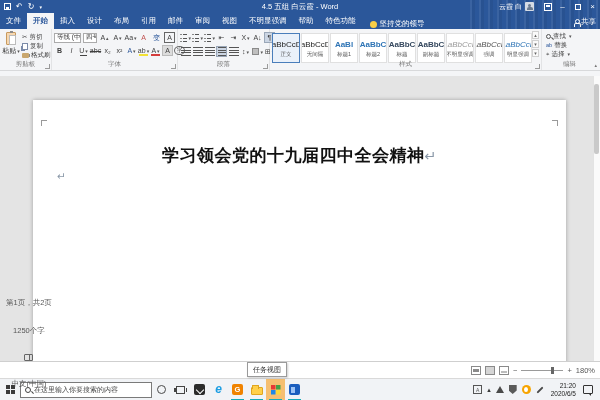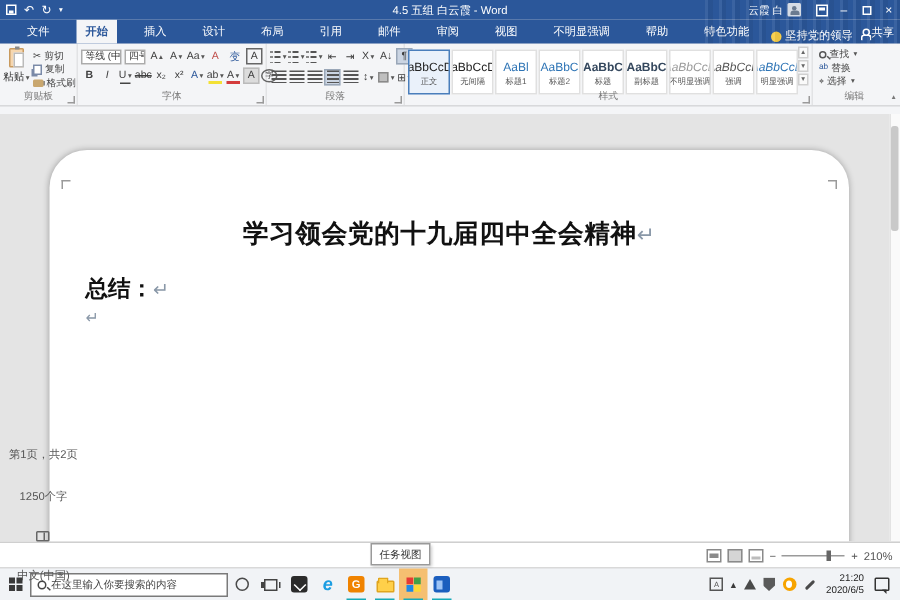--- a/index.html
+++ b/index.html
@@ -21,21 +21,21 @@
   .avatar::before { content:""; position:absolute; left:3px; top:1.5px; width:3px; height:3px; border-radius:50%; background:#6b7b90; }
   .avatar::after { content:""; position:absolute; left:1.5px; top:5px; width:6px; height:3px; border-radius:2px 2px 0 0; background:#6b7b90; }
   .winbtn { width:15px; height:13px; display:flex; align-items:center; justify-content:center; font-size:8px; color:#fff; }
   .ribopt { width:8px; height:8px; border:1px solid #fff; position:relative; }
   .ribopt::after { content:""; position:absolute; left:1px; top:1px; width:4px; height:2px; background:#fff; }
   .maxbox { width:6px; height:6px; border:1px solid #fff; }
 
   
   .tabsrow { position:absolute; left:0; top:13px; width:600px; height:16px; background:#2B579A; display:flex; align-items:flex-end; z-index:29; }
   .tabs { display:flex; height:16px; align-items:stretch; }
-  .tab { color:#fff; font-size:7.5px; padding:0 6px; display:flex; align-items:center; white-space:nowrap;margin-left:12px; }
+  .tab { color:#fff; font-size:7.5px; padding:0 6px; display:flex; align-items:center; white-space:nowrap; }
   .tab:nth-child(2) { background:#F4F5F7; color:#2B579A; font-weight:bold; }
   .tellme { display:flex; align-items:center; gap:3px; color:#fff; font-size:7.5px; margin-left:8px; white-space:nowrap; }
   .bulb { width:7px; height:7px; border-radius:50%; background:#F8CE46; position:relative; }
   .share { position:absolute; right:4px; bottom:2px; display:flex; align-items:center; gap:2px; color:#fff; font-size:7.5px; }
   .person { width:6px; height:6px; position:relative; }
   .person::before { content:""; position:absolute; left:2px; top:0; width:3px; height:3px; border-radius:50%; border:1px solid #fff; }
   .person::after { content:""; position:absolute; left:0.5px; top:3.5px; width:5px; height:3px; border-radius:2px 2px 0 0; border:1px solid #fff; border-bottom:none; }
 
   
   .ribbon { position:absolute; left:0; top:29px; width:600px; height:42px; background:#F4F5F7; border-bottom:1px solid #D8D9DB; display:flex; z-index:28; }
@@ -85,39 +85,39 @@
   .pressed { background:#CBD5E3; border:1px solid #9AA7B8; }
   .pbtn { padding:0.5px; }
 
   
   .g-styles { width:272px; }
   .stylegal { display:flex; gap:1px; padding:2px 1px 0 2px; }
   .stylecell { width:28px; height:30px; background:#fff; border:1px solid #E0E0E0; display:flex; flex-direction:column; align-items:center; justify-content:center; overflow:hidden; }
   .stylecell .sp { font-size:8px; color:#222; line-height:12px; white-space:nowrap; }
   .stylecell .sn { font-size:5.5px; color:#555; white-space:nowrap; }
   .stylecell:nth-child(1) { border:1px solid #4A7EBB; background:#EAF1FA; }
-  .stylecell:nth-child(3) .sp, .stylecell:nth-child(4) .sp { color:#2E74B5; font-weight:normal; }
+  .stylecell:nth-child(3) .sp, .stylecell:nth-child(4) .sp { color:#2E74B5; font-weight:bold; }
   .stylecell:nth-child(5) .sp, .stylecell:nth-child(6) .sp { color:#35485E; font-weight:bold; }
   .stylecell:nth-child(7) .sp { color:#9a9a9a; font-style:italic; }
   .stylecell:nth-child(8) .sp { color:#555; font-style:italic; }
   .stylecell:nth-child(9) .sp { color:#2E74B5; font-style:italic; }
   .stylescroll { position:absolute; right:2px; top:2px; width:7px; display:flex; flex-direction:column; gap:1px; align-items:center; font-size:5px; color:#666; }
   .stylescroll span { width:7px; height:8px; border:1px solid #d0d0d0; background:#fafafa; display:flex; align-items:center; justify-content:center; }
 
   
   .g-edit { width:55px; border-right:none; }
   .erow { display:flex; align-items:center; gap:2px; font-size:6.5px; color:#444; padding:1px 0 0 4px; height:9px; }
   .mag { width:5px; height:5px; border:1px solid #555; border-radius:50%; position:relative; }
   .mag::after { content:""; position:absolute; left:3.5px; top:3.5px; width:3px; height:1px; background:#555; transform:rotate(45deg); }
   .collapse { position:absolute; right:3px; bottom:2px; font-size:5px; color:#777; }
 
   
   .strip { position:absolute; left:0; top:71px; width:600px; height:5px; background:#F4F5F7; z-index:27; }
   .docarea { position:absolute; left:0; top:76px; width:600px; height:285px; background:#E4E4E4; overflow:hidden; }
-  .page { position:absolute; left:33px; top:24px; width:533px; height:300px; background:#fff; box-shadow:0 0 4px rgba(0,0,0,.3);border-radius:25px; }
+  .page { position:absolute; left:33px; top:24px; width:533px; height:300px; background:#fff; box-shadow:0 0 4px rgba(0,0,0,.3); }
   .cropTL { position:absolute; left:8px; top:20px; width:6px; height:6px; border-left:1px solid #9a9a9a; border-top:1px solid #9a9a9a; }
   .cropTR { position:absolute; right:8px; top:20px; width:6px; height:6px; border-right:1px solid #9a9a9a; border-top:1px solid #9a9a9a; }
   .dtitle { margin-top:44px; text-align:center; font-size:17px; font-weight:bold; color:#111; letter-spacing:0.5px; }
   .dheading { margin:16px 26px 0 24px; font-size:15px; font-weight:bold; color:#111; }
   .dbody { margin:13px 24px 0 24px; font-size:12.5px; line-height:19.5px; color:#1a1a1a; text-align:justify; }
   .mark { color:#8a98a8; font-weight:normal; font-size:0.85em; }
   .emptyline { margin:2px 24px 0 24px; font-size:12.5px; }
   .vscroll { position:absolute; right:0; top:0; width:7px; height:100%; background:#FAFAFA; border-left:1px solid #E3E3E3; }
   .vthumb { position:absolute; right:1px; top:8px; width:5px; height:70px; background:#C9C9C9; border-radius:2px; }
 
@@ -438,21 +438,20 @@
     <div class="collapse">▴</div>
   </div>
 
   <div class="strip"></div>
 
   <div class="docarea">
     <div class="page">
       <span class="cropTL"></span>
       <span class="cropTR"></span>
       <div class="dtitle"><span>学习领会党的十九届四中全会精神</span><span class="mark">↵</span></div>
-      <div class="dheading"><span>总结：</span><span class="mark">↵</span></div>
       <div class="emptyline"><span class="mark">↵</span></div>
     </div>
     <div class="vscroll">
         <span class="vthumb"></span>
       </div>
   </div>
 
   <div class="statusbar">
     <div class="sb-left">
       <span>第1页，共2页</span>
@@ -465,21 +464,21 @@
     <div class="tooltip">任务视图</div>
     <div class="sb-right">
       <span class="viewico read"></span>
       <span class="viewico sel"></span>
       <span class="viewico web"></span>
       <span>−</span>
       <span class="zoomtrack">
           <span class="zoomthumb"></span>
         </span>
       <span>+</span>
-      <span>210%</span>
+      <span>180%</span>
     </div>
   </div>
 
   <div class="taskbar">
     <div class="startbtn">
         <span class="winlogo"></span>
       </div>
     <div class="searchbox">
       <span class="smag"></span>
       <span class="ph">在这里输入你要搜索的内容</span>

